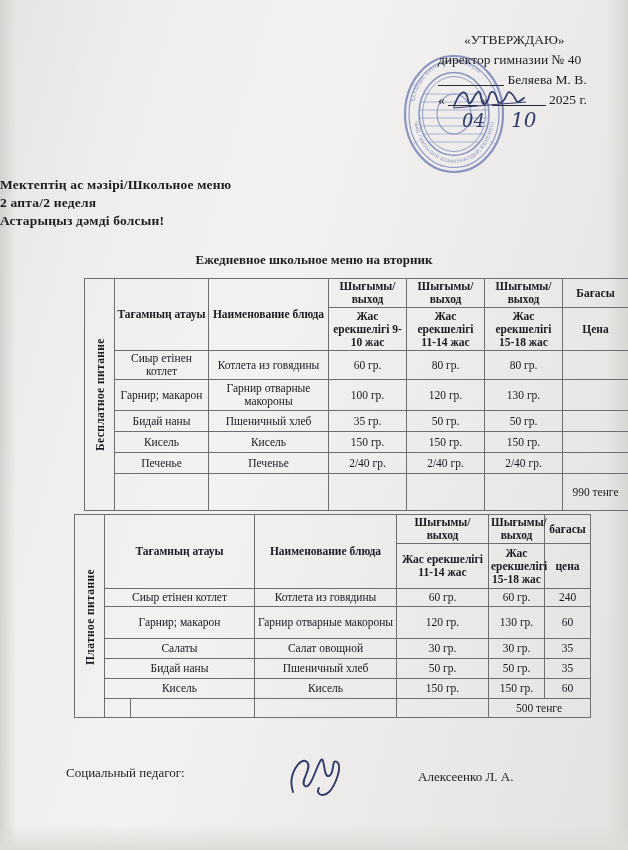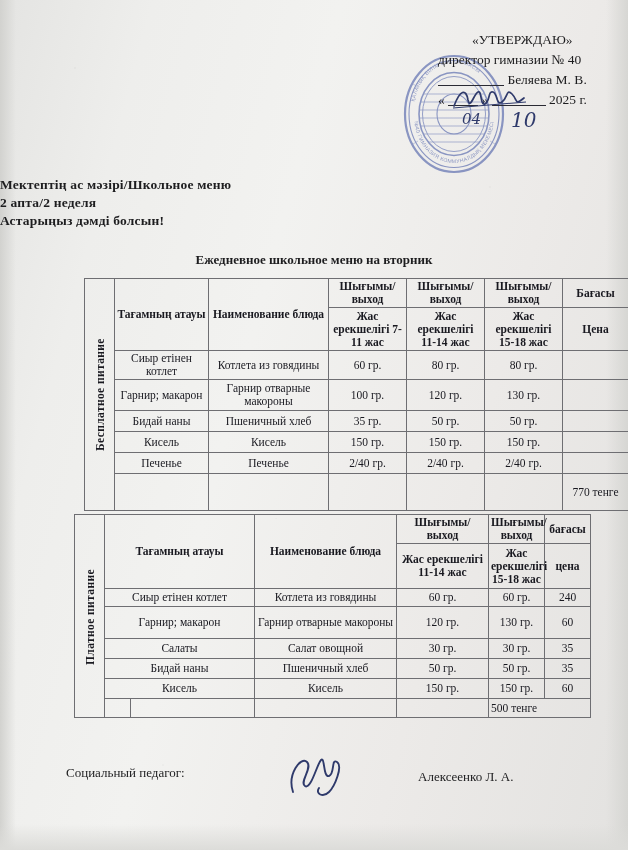--- a/index.html
+++ b/index.html
@@ -27,38 +27,38 @@
     background:linear-gradient(90deg,#d2d2cf,rgba(210,210,207,0));}
   .edgeR{position:absolute;right:0;top:0;width:22px;height:850px;
     background:linear-gradient(270deg,#d6d6d3,rgba(214,214,211,0));}
   .edgeB{position:absolute;left:0;bottom:0;width:628px;height:26px;
     background:linear-gradient(0deg,#dcdcd9,rgba(220,220,217,0));}
 
   
   .approve{position:absolute;left:438px;top:30px;width:190px;
     font-size:13.5px;line-height:20px;text-align:left;}
   .approve .ln{white-space:nowrap;}
-  .approve .r1{margin-left:34px;}
+  .approve .r1{margin-left:26px;}
   .sigline{display:inline-block;width:66px;border-bottom:1px solid #2a2a33;
     height:13px;vertical-align:-2px;}
   .sigline2{display:inline-block;width:30px;border-bottom:1px solid #2a2a33;
     height:13px;vertical-align:-2px;}
   .sigline3{display:inline-block;width:54px;border-bottom:1px solid #2a2a33;
     height:13px;vertical-align:-2px;}
 
   
   .stamp{position:absolute;left:402px;top:52px;width:104px;height:124px;
     pointer-events:none;opacity:.62;}
   .stamp svg{display:block;}
 
   
   .hw{position:absolute;font-family:"DejaVu Serif", serif;color:#2f3a6b;
     font-style:italic;pointer-events:none;}
   .hw-sign{left:452px;top:86px;}
-  .hw-d1{left:462px;top:110px;font-size:15px;}
+  .hw-d1{left:462px;top:110px;font-size:18px;}
   .hw-d2{left:511px;top:108px;font-size:20px;}
 
   
   .titles{position:absolute;left:0;top:176px;width:628px;text-align:left;}
   .titles div{font-weight:bold;font-size:13.5px;line-height:18px;letter-spacing:.2px;}
   .subtitle{position:absolute;left:0;top:252px;width:628px;text-align:center;
     font-weight:bold;font-size:13px;}
 
   
   .tbl{position:absolute;border-collapse:collapse;table-layout:fixed;}
@@ -180,21 +180,21 @@
       <tr>
         <td rowspan="8" class="vlabel">Бесплатное питание</td>
         <th rowspan="2">Тағамның атауы</th>
         <th rowspan="2">Наименование блюда</th>
         <th>Шығымы/ выход</th>
         <th>Шығымы/ выход</th>
         <th>Шығымы/ выход</th>
         <th>Бағасы</th>
       </tr>
       <tr>
-        <th style="height:40px">Жас ерекшелігі 7-11 жас</th>
+        <th style="height:40px">Жас ерекшелігі 9-10 жас</th>
         <th>Жас ерекшелігі 11-14 жас</th>
         <th>Жас ерекшелігі 15-18 жас</th>
         <th>Цена</th>
       </tr>
 
       <tr>
         <td style="height:26px">Сиыр етінен котлет</td>
         <td>Котлета из говядины</td>
         <td>60 гр.</td>
         <td>80 гр.</td>
@@ -233,21 +233,21 @@
         <td>2/40 гр.</td>
         <td></td>
       </tr>
 
       <tr>
         <td style="height:34px"></td>
         <td></td>
         <td></td>
         <td></td>
         <td></td>
-        <td style="line-height:14px">770 тенге</td>
+        <td style="line-height:14px">990 тенге</td>
       </tr>
     </tbody>
   </table>
 
   <table class="tbl" id="t2">
     <colgroup>
       <col style="width:30px">
         <col style="width:26px">
         <col style="width:124px">
       <col style="width:142px">
@@ -304,21 +304,21 @@
         <td>150 гр.</td>
         <td>150 гр.</td>
         <td>60</td>
       </tr>
 
       <tr>
         <td style="height:16px"></td>
         <td></td>
         <td></td>
         <td></td>
-        <td colspan="2" style="text-align:left;padding-right:3px">500 тенге</td>
+        <td colspan="2" style="text-align:center;padding-right:3px">500 тенге</td>
       </tr>
     </tbody>
   </table>
 
   <div class="hw hw-foot">
     <svg width="70" height="46" viewBox="0 0 70 46">
       <path d="M8 40 C2 22, 16 4, 22 10 C28 16, 14 30, 20 34 C26 38, 32 12, 36 8
                C40 4, 38 26, 44 24 C50 22, 46 6, 52 10 C58 14, 50 34, 44 40
                C38 46, 30 42, 34 36" fill="none" stroke="#2f3a6b" stroke-width="1.9" stroke-linecap="round"></path>
     </svg>

